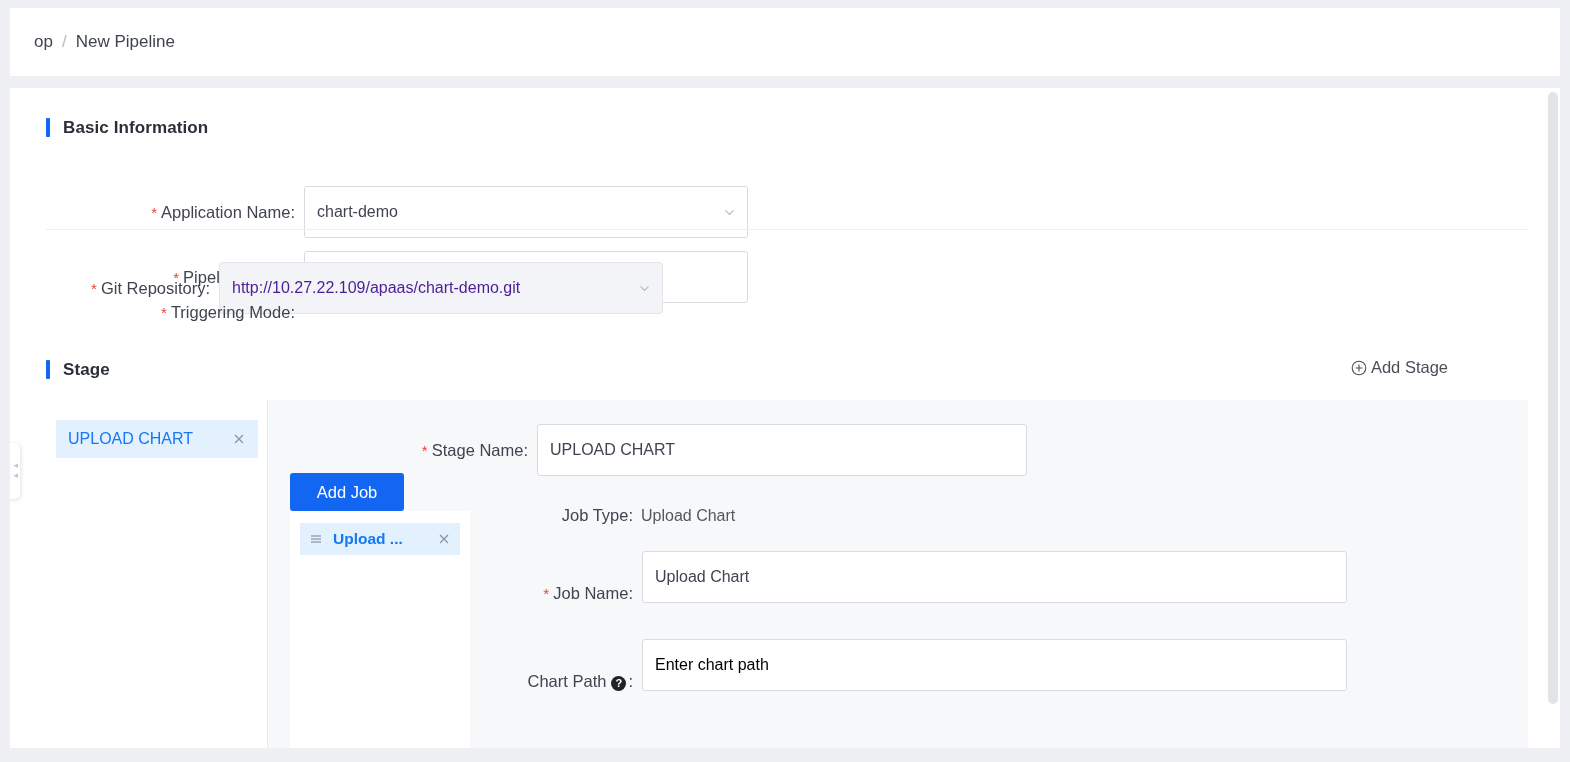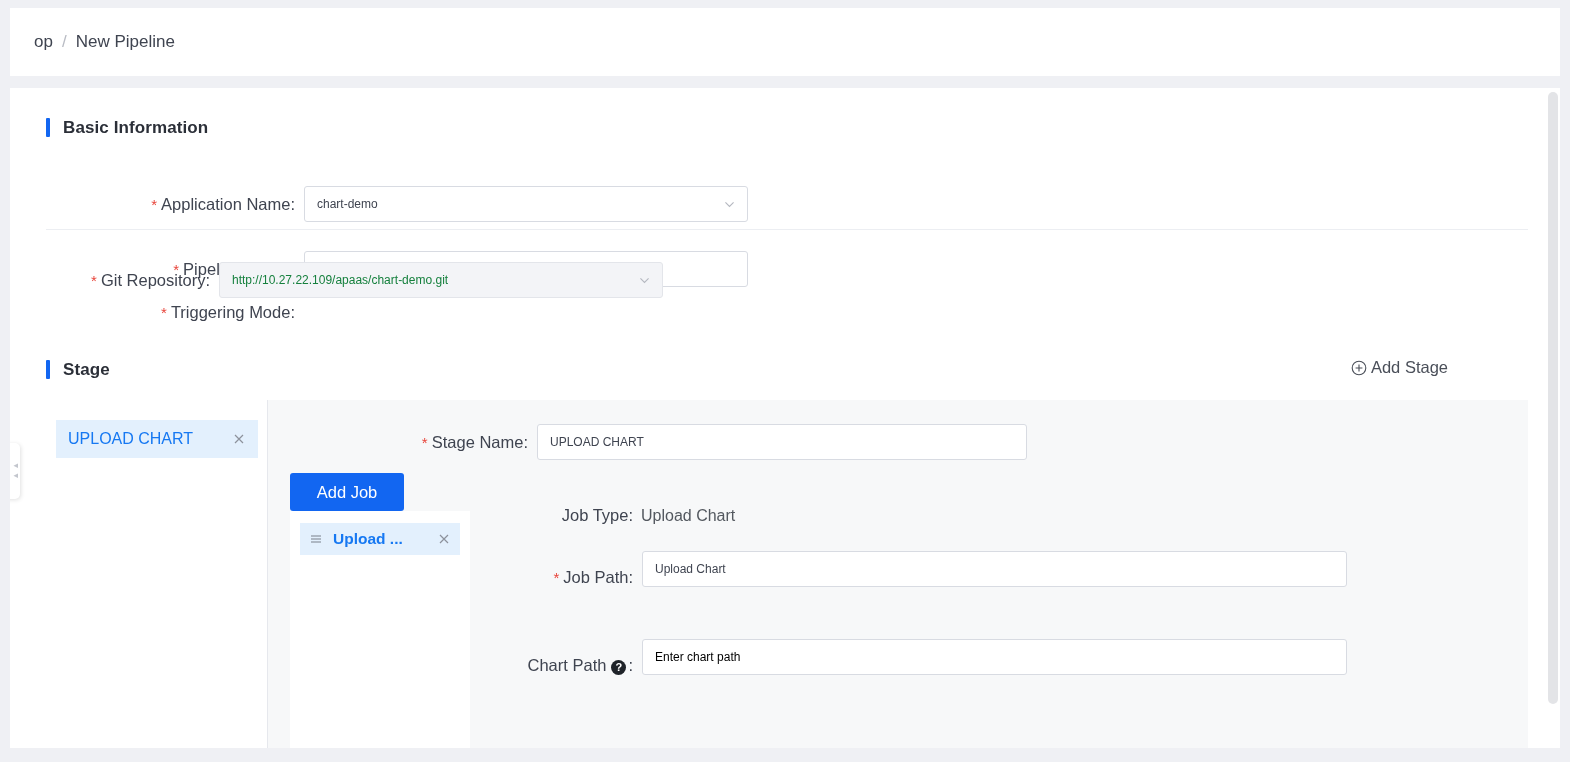--- a/index.html
+++ b/index.html
@@ -47,29 +47,29 @@
   
   .frow { position: absolute; display: flex; align-items: center; }
   .flabel {
     font-size: 16.5px; color: #3f4450;
     text-align: right; white-space: nowrap;
   }
   .req { color: #e8443a; margin-right: 4px; font-size: 15px; }
 
   .fctrl {
     position: relative;
-    height: 36px;
+    height: 52px;
     border: 1px solid #d8dbe2;
     border-radius: 3px;
     background: #fff;
     display: flex; align-items: center;
     padding: 0 12px;
-    font-size: 12px; color: #3f4450;
-  }
-  .fctrl.disabled { background: #f3f4f7; border-color: #e3e5ea; color: #15803d; }
+    font-size: 16px; color: #3f4450;
+  }
+  .fctrl.disabled { background: #f3f4f7; border-color: #e3e5ea; color: #4c1d95; }
   .fctrl .ph { color: #000000; }
   .caret {
     position: absolute; right: 11px; top: 50%;
     transform: translateY(-50%);
     width: 13px; height: 13px; color: #b5b8c0;
   }
   .caret svg { display: block; width: 13px; height: 13px; }
 
   
   #row-app       { left: 0;    top: 98px; }
@@ -344,21 +344,21 @@
 
         <div class="job-detail">
 
           <div class="jrow" id="row-jobtype">
             <div class="flabel">Job Type:</div>
             <div class="static-val">Upload Chart</div>
           </div>
 
           <div class="jrow" id="row-jobname">
             <div class="flabel">
-              <span class="req">*</span><span>Job Path:</span>
+              <span class="req">*</span><span>Job Name:</span>
             </div>
             <div class="fctrl" style="margin-left:9px;">
               <span>Upload Chart</span>
             </div>
           </div>
 
           <div class="jrow" id="row-chartpath">
             <div class="flabel">
               <span>Chart Path</span><span class="help-ic">?</span><span>:</span>
             </div>

